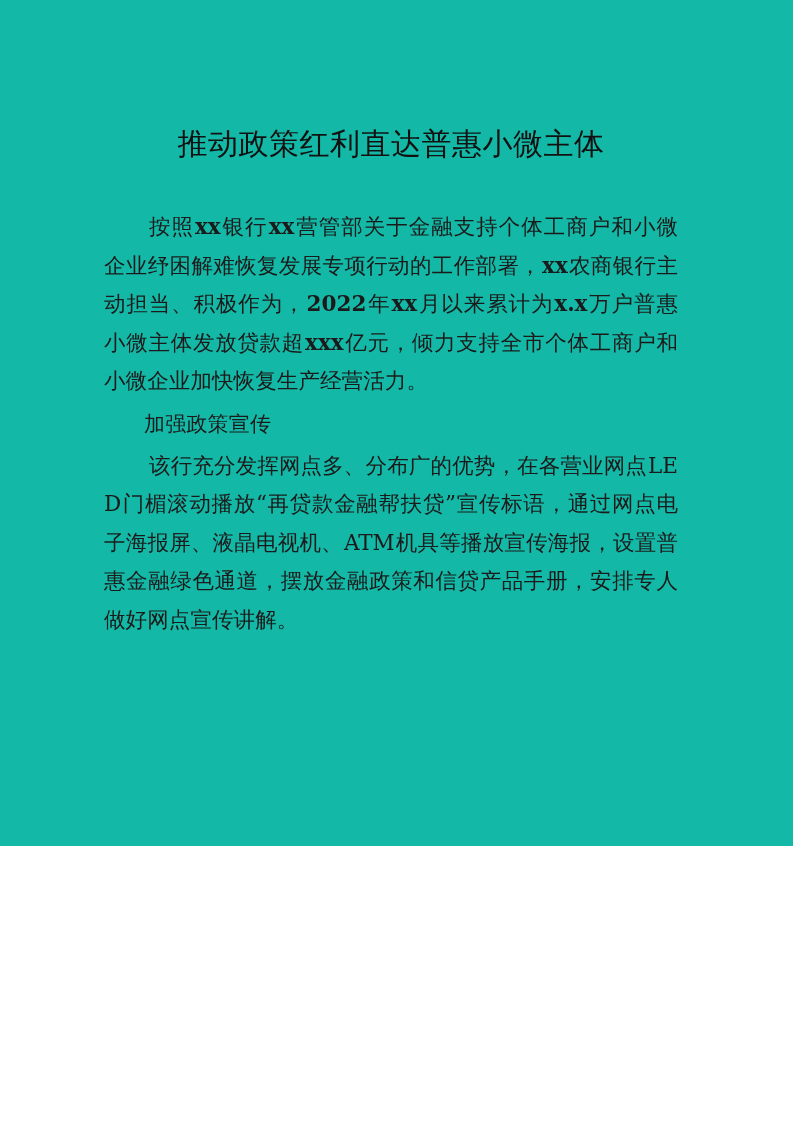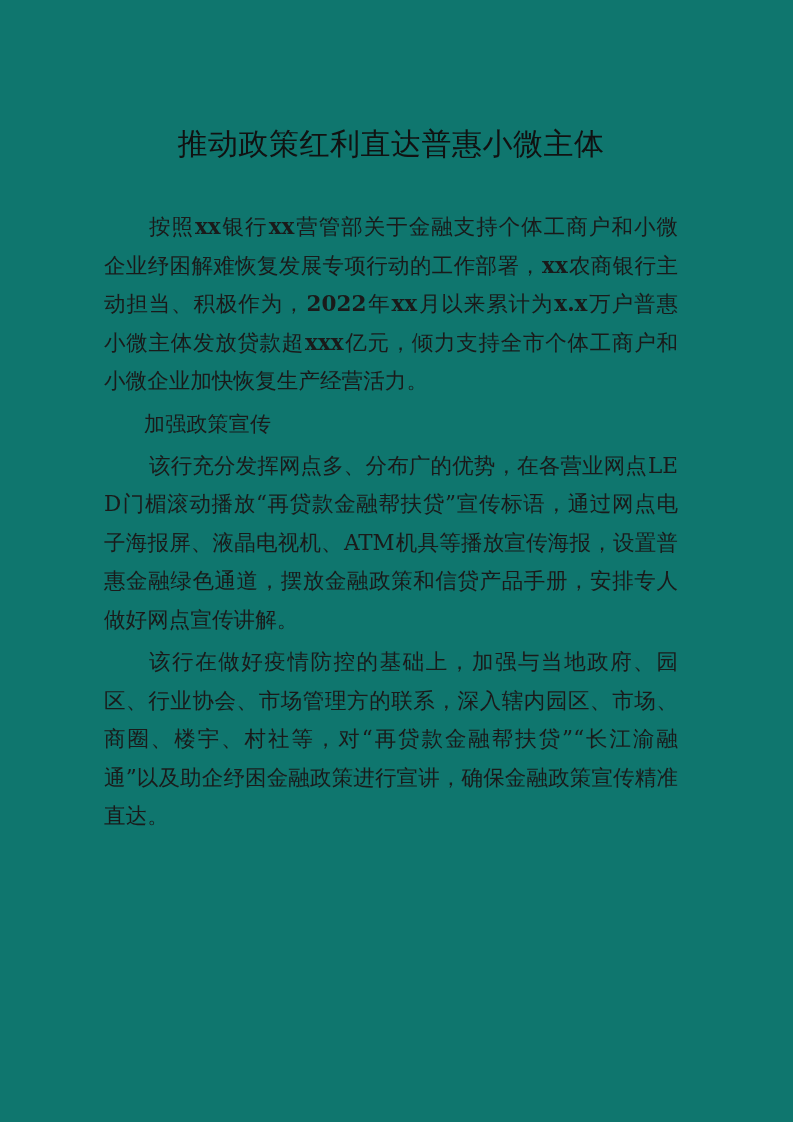--- a/index.html
+++ b/index.html
@@ -11,23 +11,23 @@
 
   body {
     font-family: "DejaVu Serif", "Liberation Serif", serif;
     color: #000000;
     -webkit-font-smoothing: antialiased;
   }
 
   .page {
     position: relative;
     width: 793px;
-    height: 1122px;
+    height: 846px;
     margin: 0 auto;
-    background: #0f766e;
+    background: #14b8a6;
     overflow: hidden;
     box-sizing: border-box;
   }
 
   .content {
     position: absolute;
     left: 100px;
     top: 0;
     width: 582px;
   }
@@ -103,16 +103,15 @@
 
     <h1 class="doc-title">推动政策红利直达普惠小微主体</h1>
 
     <p class="body-para first-para">按照<span class="latin">xx</span>银行<span class="latin">xx</span>营管部关于金融支持个体工商户和小微企业纾困解难恢复发展专项行动的工作部署，<span class="latin">xx</span>农商银行主动担当、积极作为，<span class="latin">2022</span>年<span class="latin">xx</span>月以来累计为<span class="latin">x.x</span>万户普惠小微主体发放贷款超<span class="latin">xxx</span>亿元，倾力支持全市个体工商户和小微企业加快恢复生产经营活力。</p>
 
     <h2 class="section-heading">加强政策宣传</h2>
 
 
     <p class="body-para">该行充分发挥网点多、分布广的优势，在各营业网点<span class="latin-plain">LED</span>门楣滚动播放“再贷款金融帮扶贷”宣传标语，通过网点电子海报屏、液晶电视机、<span class="latin-plain">ATM</span>机具等播放宣传海报，设置普惠金融绿色通道，摆放金融政策和信贷产品手册，安排专人做好网点宣传讲解。</p>
 
-    <p class="body-para">该行在做好疫情防控的基础上，加强与当地政府、园区、行业协会、市场管理方的联系，深入辖内园区、市场、商圈、楼宇、村社等，对“再贷款金融帮扶贷”“长江渝融通”以及助企纾困金融政策进行宣讲，确保金融政策宣传精准直达。</p>
 
   </div>
 </div>
 
 </body></html>

